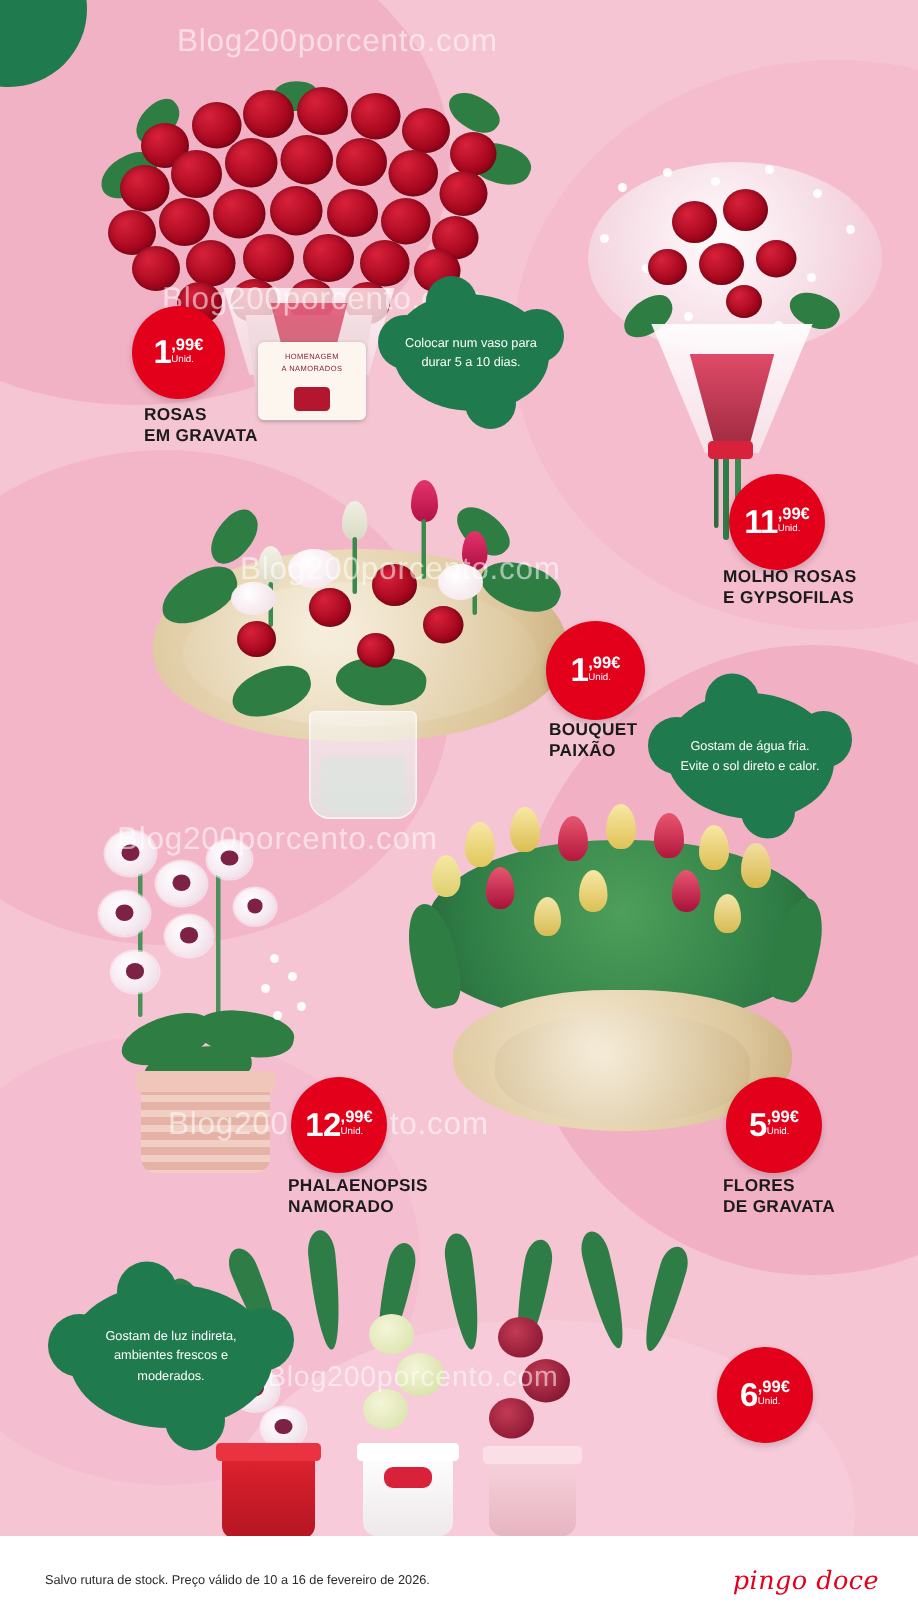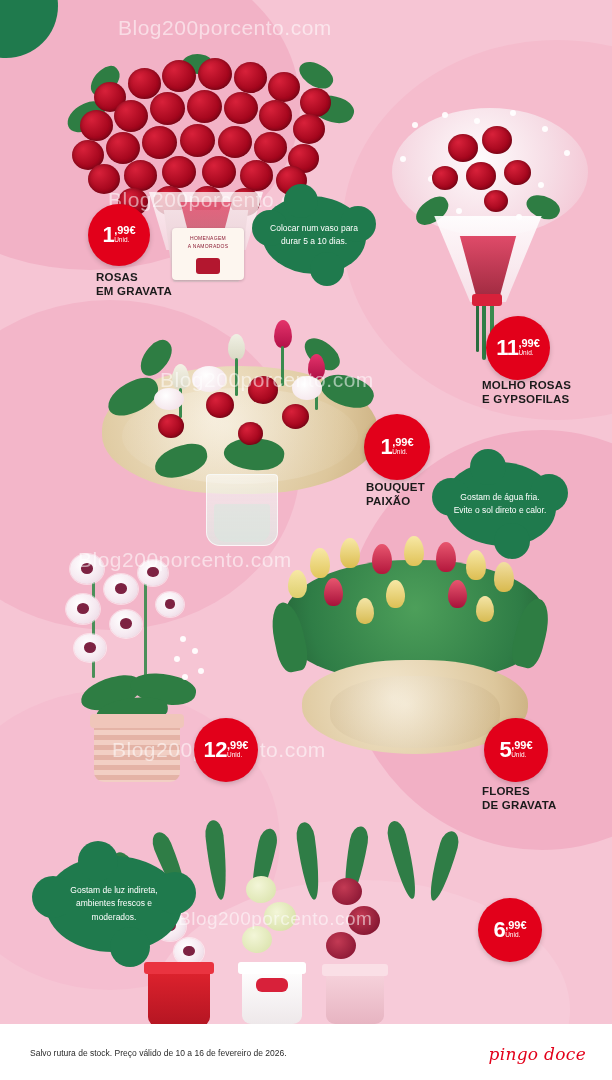--- a/index.html
+++ b/index.html
@@ -540,20 +540,24 @@
   <div class="prod-name name-molho">
     <span>MOLHO ROSAS</span><br>
     <span>E GYPSOFILAS</span>
   </div>
 
   <div class="prod-name name-bouquet">
     <span>BOUQUET</span><br>
     <span>PAIXÃO</span>
   </div>
 
+  <div class="prod-name name-phala">
+    <span>PHALAENOPSIS</span><br>
+    <span>NAMORADO</span>
+  </div>
 
   <div class="prod-name name-tulipas">
     <span>FLORES</span><br>
     <span>DE GRAVATA</span>
   </div>
 
 
   <div class="tip tip-1">
     <div class="tip-petal" style="left:-10px; top:14px; width:36px; height:36px;"></div>
     <div class="tip-petal" style="right:-10px; top:10px; width:36px; height:36px;"></div>

